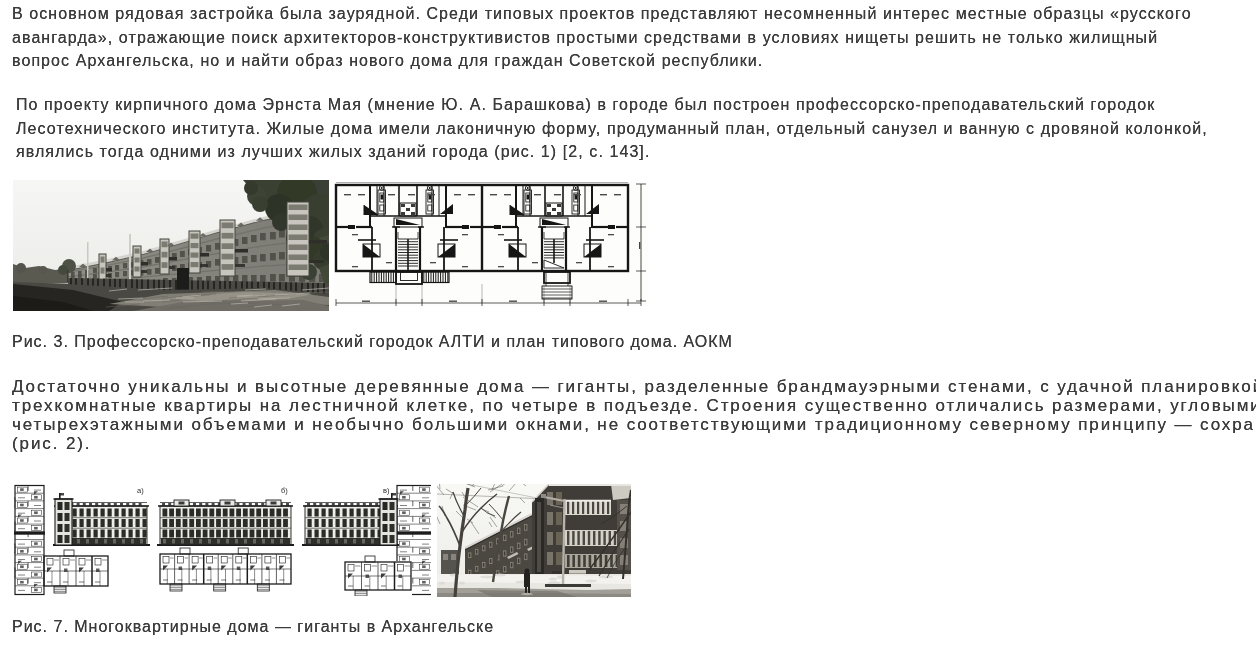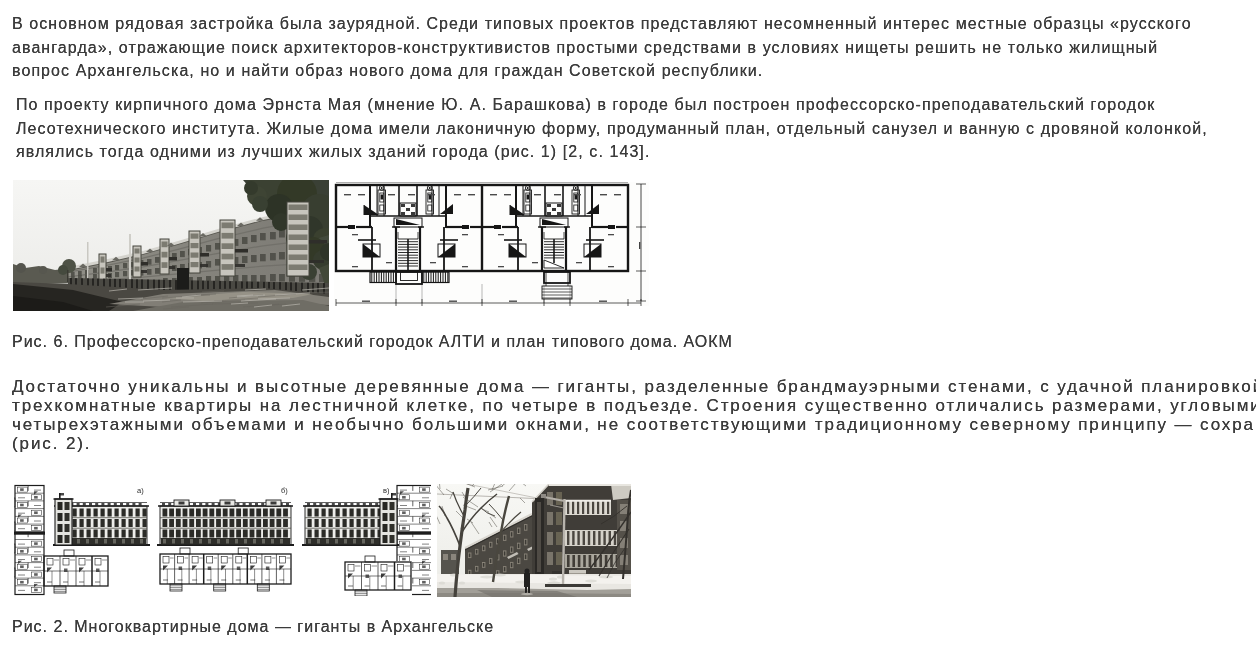--- a/index.html
+++ b/index.html
@@ -3,29 +3,29 @@
 <meta charset="utf-8">
 <style>
   html,body{margin:0;padding:0;background:#ffffff;width:1256px;height:672px;overflow:hidden}
   .t{position:absolute;font-family:"Liberation Sans",sans-serif;color:#3b3b3b;white-space:nowrap;text-shadow:0 0 0.4px #3b3b3b}
   .p16{font-size:16px;line-height:23.5px;letter-spacing:1.08px}
   .p14{font-size:17px;line-height:19px;letter-spacing:1.9px}
   .cap{font-size:16px;line-height:23.5px;letter-spacing:1.0px}
 </style>
 </head>
 <body>
-<div class="t p16" style="left:12px;top:12px">В основном рядовая застройка была заурядной. Среди типовых проектов представляют несомненный интерес местные образцы «русского<br>авангарда», отражающие поиск архитекторов-конструктивистов простыми средствами в условиях нищеты решить не только жилищный<br>вопрос Архангельска, но и найти образ нового дома для граждан Советской республики.</div>
+<div class="t p16" style="left:12px;top:2px">В основном рядовая застройка была заурядной. Среди типовых проектов представляют несомненный интерес местные образцы «русского<br>авангарда», отражающие поиск архитекторов-конструктивистов простыми средствами в условиях нищеты решить не только жилищный<br>вопрос Архангельска, но и найти образ нового дома для граждан Советской республики.</div>
 
 <div class="t p16" style="left:16px;top:93px">По проекту кирпичного дома Эрнста Мая (мнение Ю. А. Барашкова) в городе был построен профессорско-преподавательский городок<br>Лесотехнического института. Жилые дома имели лаконичную форму, продуманный план, отдельный санузел и ванную с дровяной колонкой,<br>являлись тогда одними из лучших жилых зданий города (рис. 1) [2, с. 143].</div>
 
-<div class="t cap" style="left:12px;top:330px">Рис. 6. Профессорско-преподавательский городок АЛТИ и план типового дома. АОКМ</div>
+<div class="t cap" style="left:12px;top:330px">Рис. 3. Профессорско-преподавательский городок АЛТИ и план типового дома. АОКМ</div>
 
 <div class="t p14" style="left:12px;top:376.5px">Достаточно уникальны и высотные деревянные дома — гиганты, разделенные брандмауэрными стенами, с удачной планировкой — две<br>трехкомнатные квартиры на лестничной клетке, по четыре в подъезде. Строения существенно отличались размерами, угловыми<br>четырехэтажными объемами и необычно большими окнами, не соответствующими традиционному северному принципу — сохранения тепла<br>(рис. 2).</div>
 
-<div class="t cap" style="left:12px;top:615px">Рис. 2. Многоквартирные дома — гиганты в Архангельске</div>
+<div class="t cap" style="left:12px;top:615px">Рис. 7. Многоквартирные дома — гиганты в Архангельске</div>
 <svg style="position:absolute;left:13px;top:180px" width="316" height="131" viewBox="0 0 316 131">
     <defs>
       <linearGradient id="sky1" x1="0" y1="0" x2="0" y2="1">
         <stop offset="0" stop-color="#f6f6f4"></stop>
         <stop offset="1" stop-color="#eaeae7"></stop>
       </linearGradient>
       <linearGradient id="wall1" x1="0" y1="0" x2="1" y2="0">
         <stop offset="0" stop-color="#908f87"></stop>
         <stop offset="1" stop-color="#7b7973"></stop>
       </linearGradient>

